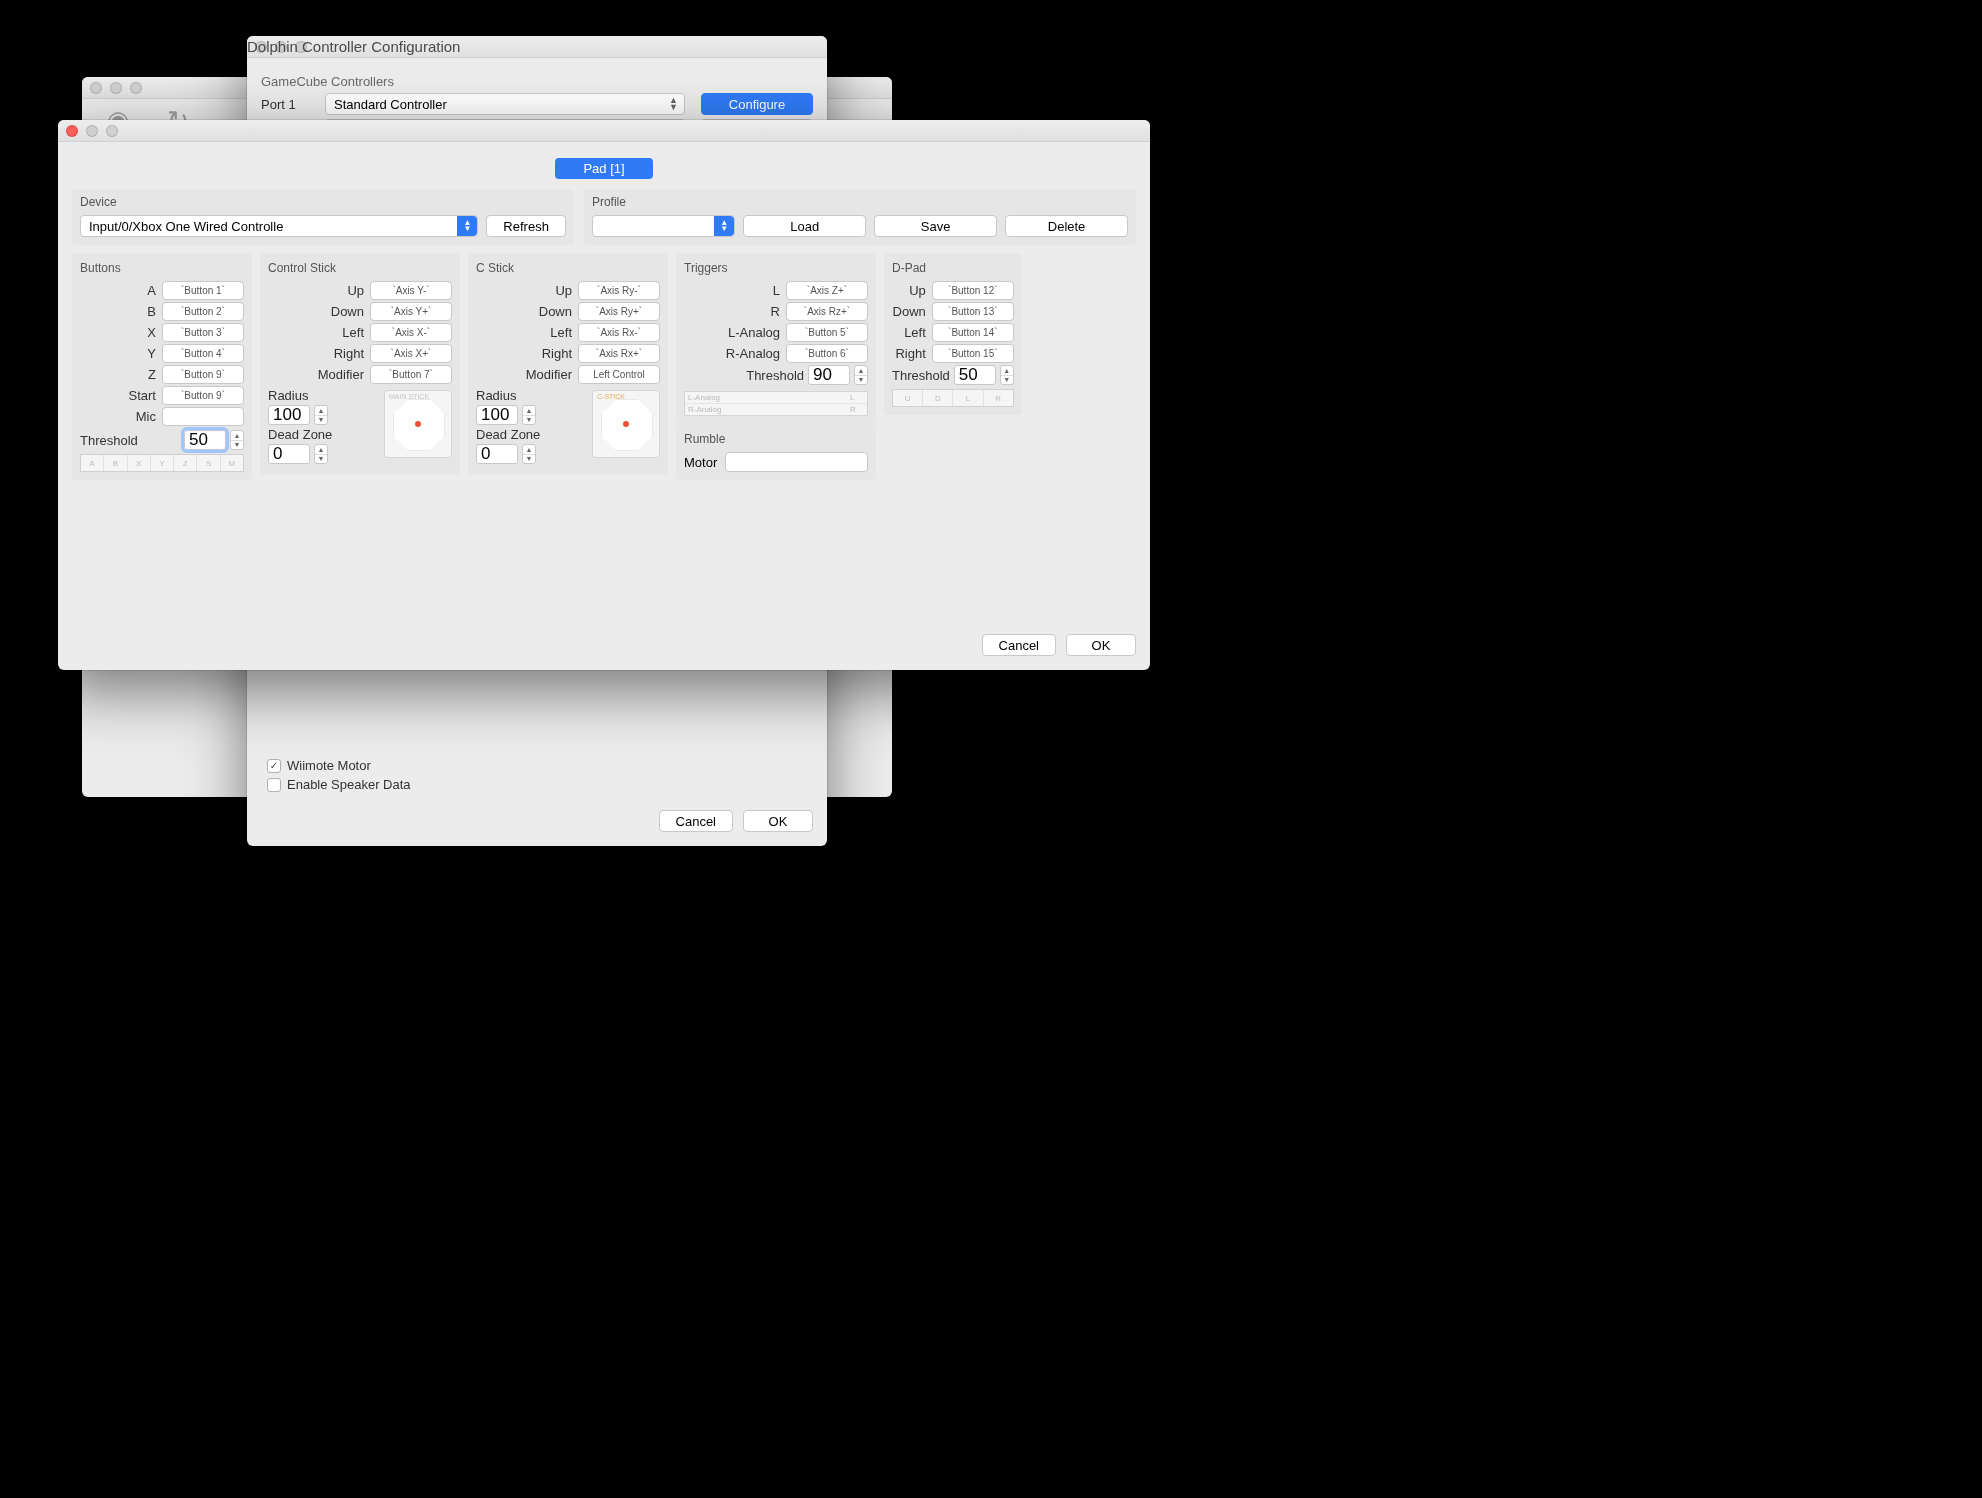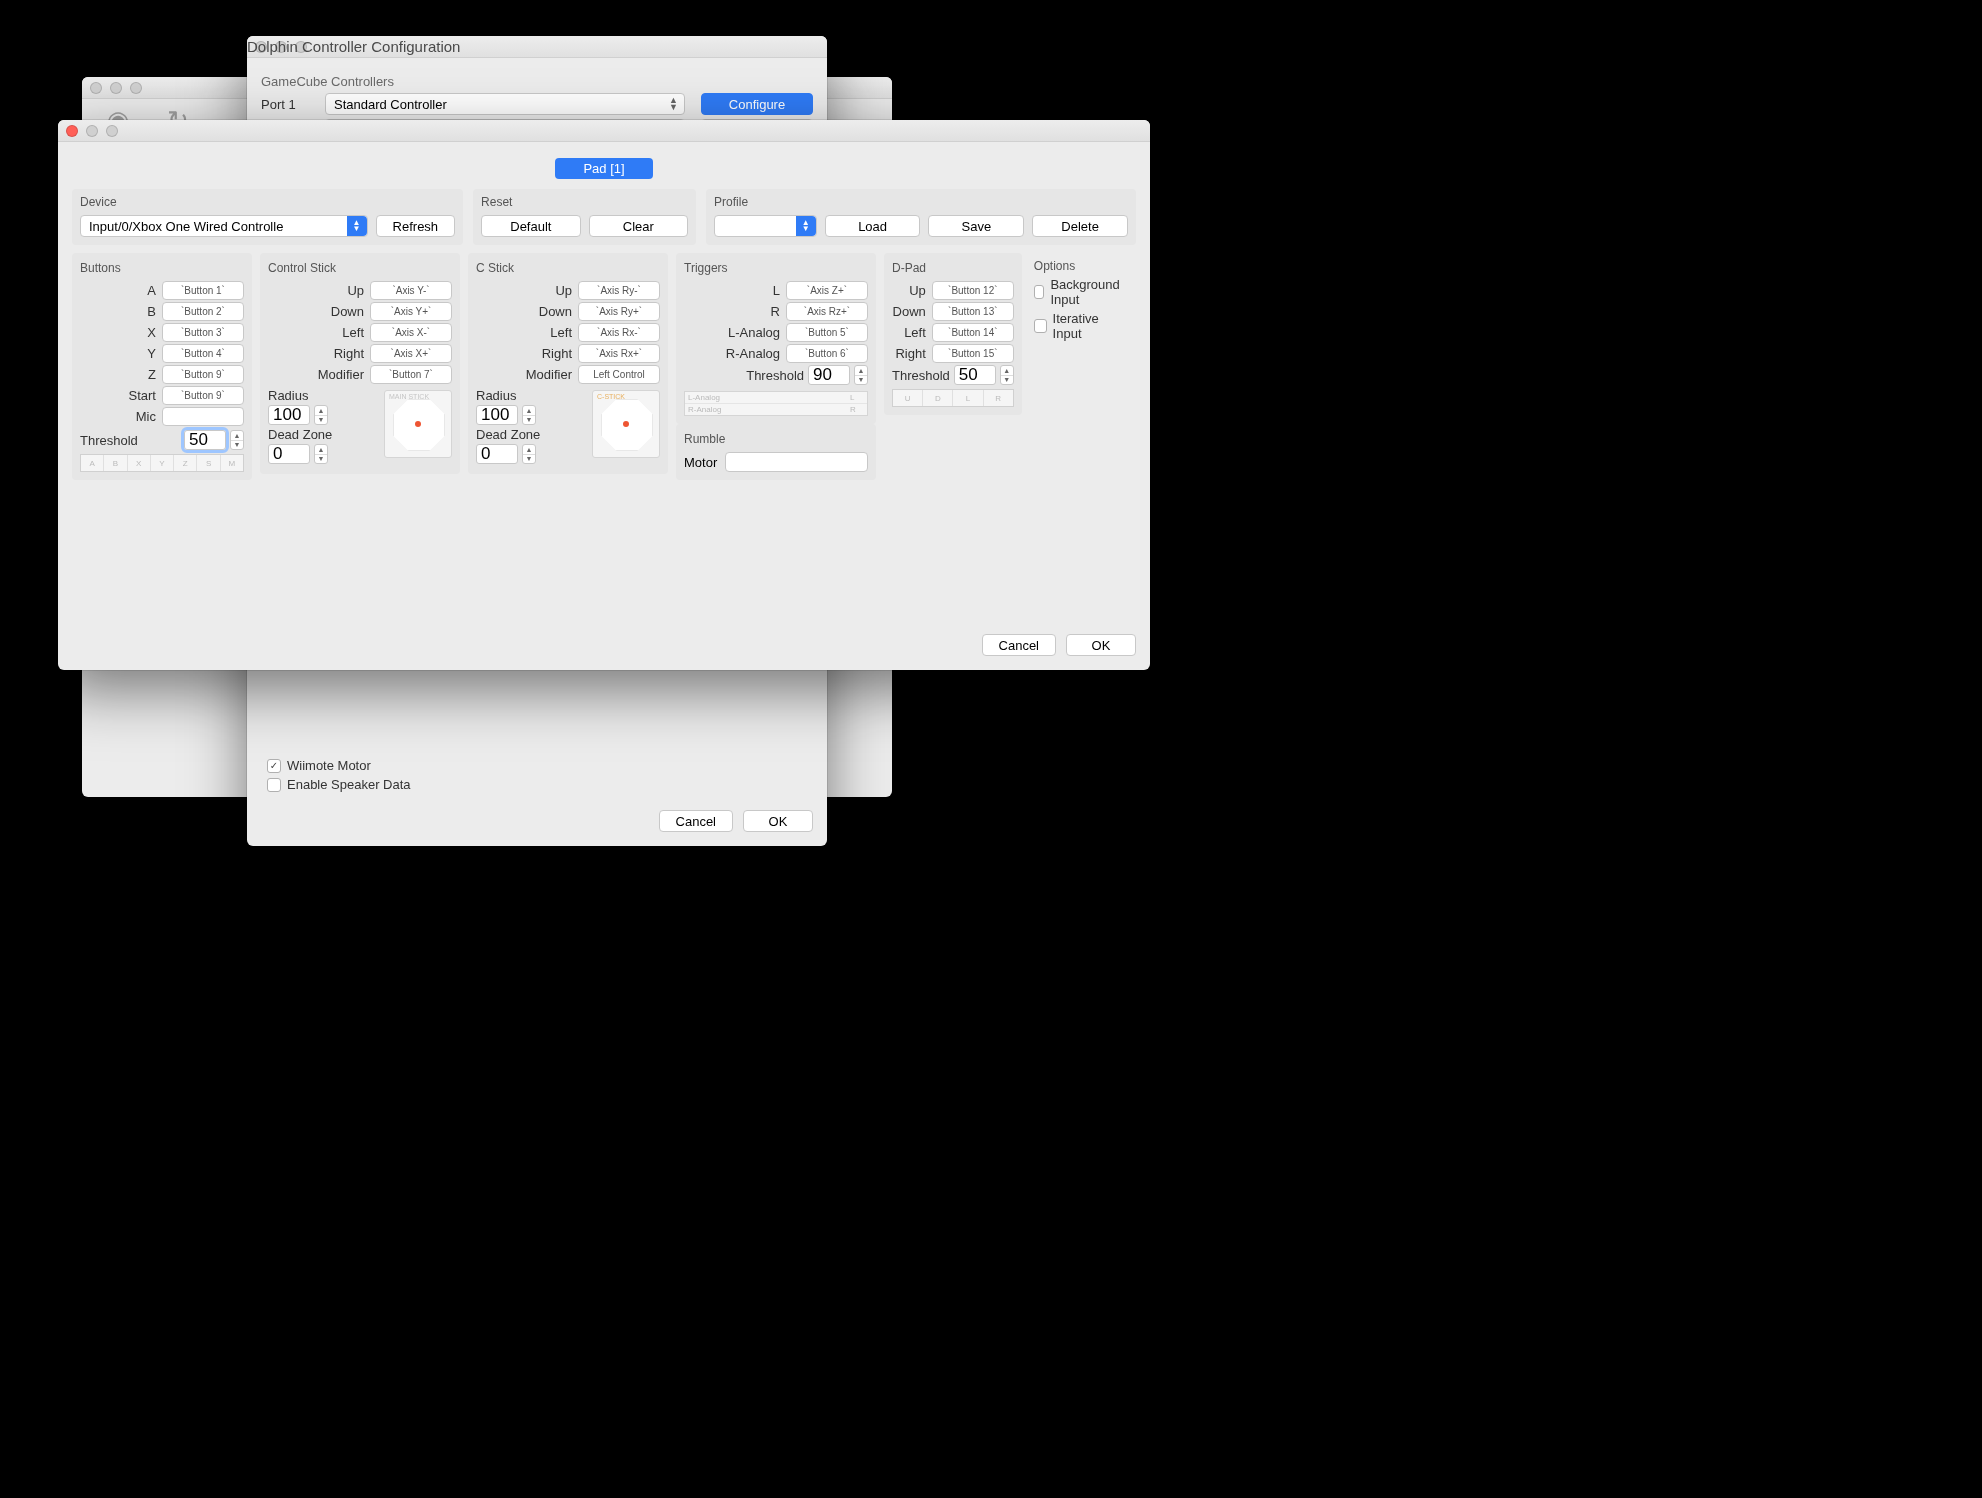--- a/index.html
+++ b/index.html
@@ -275,31 +275,20 @@
             <div class="blue-cap">
                 <span>▲</span>
                 <span>▼</span>
               </div>
           </div>
           <div class="btn">
               <span>Refresh</span>
             </div>
         </div>
       </div>
-      <div class="groupbox reset-group">
-        <div class="group-title">Reset</div>
-        <div class="group-row">
-          <div class="btn" style="flex:1">
-              <span>Default</span>
-            </div>
-          <div class="btn" style="flex:1">
-              <span>Clear</span>
-            </div>
-        </div>
-      </div>
       <div class="groupbox profile-group">
         <div class="group-title">Profile</div>
         <div class="group-row">
           <div class="blue-select" style="flex:0.9">
             <span></span>
             <div class="blue-cap">
                 <span>▲</span>
                 <span>▼</span>
               </div>
           </div>
@@ -553,31 +542,20 @@
                 <div>▼</div>
               </div>
           </div>
           <div class="mini-indicator" id="dpad-ind">
               <div>U</div>
               <div>D</div>
               <div>L</div>
               <div>R</div>
             </div>
         </div>
-        <div class="panel" style="background:transparent; padding:0 4px;">
-          <div class="stacked-title">Options</div>
-          <div class="checkbox-row">
-            <div class="checkbox"></div>
-            <span>Background Input</span>
-          </div>
-          <div class="checkbox-row">
-            <div class="checkbox"></div>
-            <span>Iterative Input</span>
-          </div>
-        </div>
       </div>
     </div>
   </div>
 
   <div class="dialog-buttons" style="position:absolute; bottom:0; right:0;">
     <div class="btn">
         <span>Cancel</span>
       </div>
     <div class="btn" style="width:70px">
         <span>OK</span>

